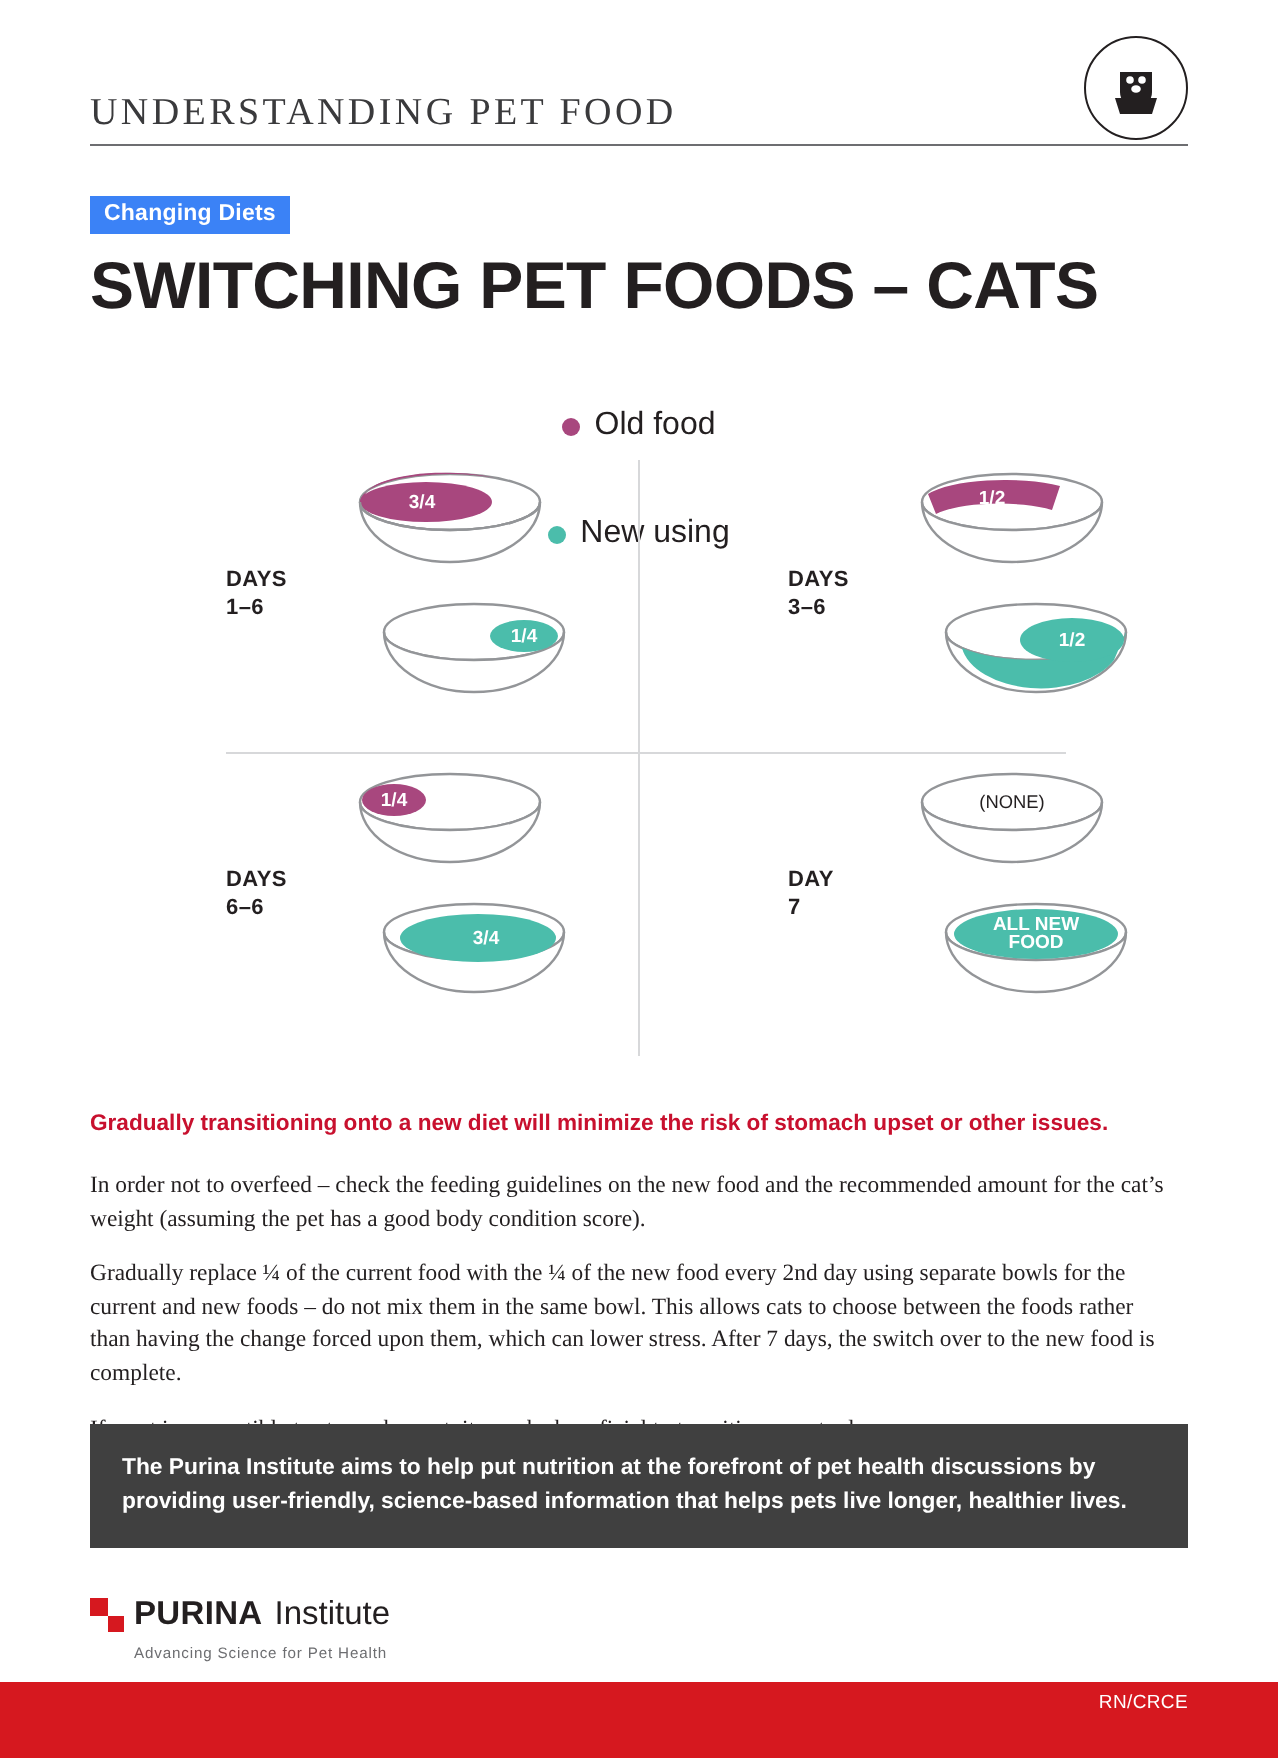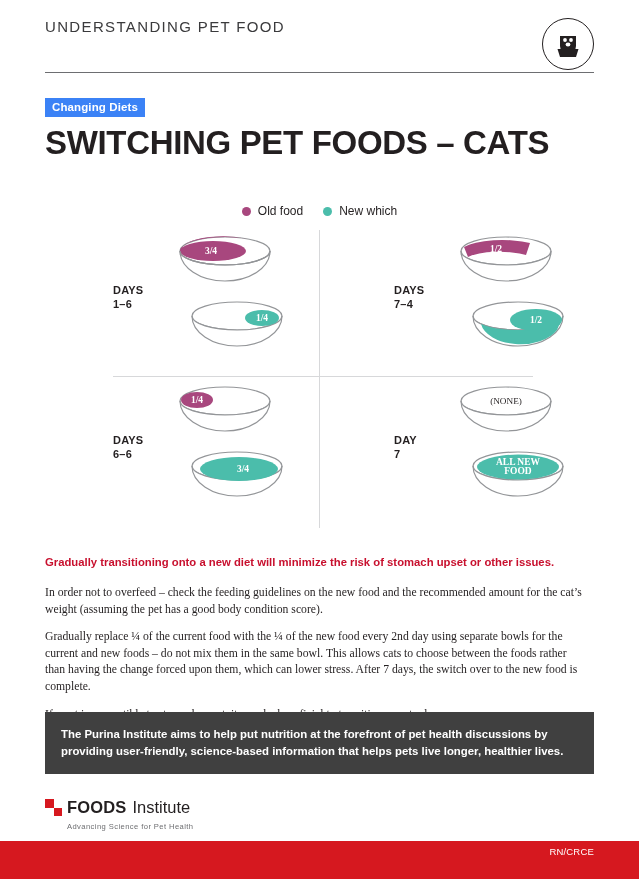--- a/index.html
+++ b/index.html
@@ -26,25 +26,26 @@
   .header {
     position: absolute;
     left: 45px;
     top: 18px;
     width: 549px;
     height: 48px;
   }
   .header-title {
     position: absolute;
     left: 0;
-    top: 0;
-    font-size: 15px;
+    top: 28px;
+    font-size: 19px;
     letter-spacing: 0.09em;
     color: #3a3a3c;
     font-weight: 400;
+    font-family: Liberation Serif, serif;
   }
   .header-logo {
     position: absolute;
     right: 0;
     top: 0;
     width: 52px;
     height: 52px;
     border: 1.6px solid #231f20;
     border-radius: 50%;
     box-sizing: border-box;
@@ -84,23 +85,24 @@
 
   
   .legend {
     position: absolute;
     left: 0;
     top: 204px;
     width: 639px;
     display: flex;
     justify-content: center;
     align-items: center;
-    gap: 20px;
-    font-size: 12px;
-    color: #231f20;
+    gap: 36px;
+    font-size: 16px;
+    color: #231f20;
+    flex-direction: column;
   }
   .legend-item {
     display: flex;
     align-items: center;
     gap: 7px;
   }
   .legend-dot {
     width: 9px;
     height: 9px;
     border-radius: 50%;
@@ -152,21 +154,20 @@
     line-height: 1.25;
     color: #231f20;
     letter-spacing: 0.02em;
   }
   .bowls {
     position: absolute;
     left: 120px;
     top: 0;
     width: 145px;
     height: 148px;
-    font-family: Liberation Serif, serif;
   }
 
   
   .lead {
     position: absolute;
     left: 45px;
     top: 554px;
     width: 540px;
     font-size: 11.3px;
     font-weight: 700;
@@ -301,21 +302,21 @@
 
   <div class="doc-title">SWITCHING PET FOODS – CATS</div>
 
   <div class="legend">
     <div class="legend-item">
       <span class="legend-dot" style="background:#a8477e"></span>
       <span>Old food</span>
     </div>
     <div class="legend-item">
       <span class="legend-dot" style="background:#4bbdab"></span>
-      <span>New which</span>
+      <span>New using</span>
     </div>
   </div>
 
   <div class="diagram">
     <div class="divider-v"></div>
     <div class="divider-h"></div>
 
     <div class="quad q1">
       <div class="day-label">
         <div>DAYS</div>
@@ -336,21 +337,21 @@
           <path d="M27 88 a45 14 0 0 0 90 0 a45 30 0 0 1 -90 0 z" fill="#ffffff" stroke="#939598" stroke-width="1.2"></path>
           <ellipse cx="97" cy="90" rx="17" ry="8" fill="#4bbdab"></ellipse>
           <text class="bowl-frac" x="97" y="93" text-anchor="middle">1/4</text>
         </svg>
       </div>
     </div>
 
     <div class="quad q2">
       <div class="day-label">
         <div>DAYS</div>
-        <div>7–4</div>
+        <div>3–6</div>
       </div>
       <div class="bowls">
         <svg width="145" height="148" viewBox="0 0 145 148" aria-hidden="true">
           <ellipse cx="60" cy="23" rx="45" ry="14" fill="#ffffff" stroke="#939598" stroke-width="1.2"></ellipse>
           <path d="M15 23 a45 14 0 0 0 90 0 a45 30 0 0 1 -90 0 z" fill="#ffffff" stroke="#939598" stroke-width="1.2"></path>
           <path d="M18 19 a42 12 0 0 1 66 -4 l-4 12 a36 10 0 0 0 -58 2 z" fill="#a8477e"></path>
           <text class="bowl-frac" x="50" y="24" text-anchor="middle">1/2</text>
           <ellipse cx="72" cy="88" rx="45" ry="14" fill="#ffffff" stroke="#939598" stroke-width="1.2"></ellipse>
           <path d="M27 88 a45 14 0 0 0 90 0 a45 30 0 0 1 -90 0 z" fill="#ffffff" stroke="#939598" stroke-width="1.2"></path>
           <path d="M117 88 a45 14 0 0 1 -82 8 a40 24 0 0 0 76 6 z" fill="#4bbdab"></path>
@@ -410,21 +411,21 @@
   <div class="callout">The Purina Institute aims to help put nutrition at the forefront of pet health discussions by providing user-friendly, science-based information that helps pets live longer, healthier lives.</div>
 
   <div class="footer-logo">
     <div class="purina-mark">
       <span class="checker">
           <i></i>
           <i></i>
           <i></i>
           <i></i>
         </span>
-      <span class="purina-word">FOODS</span>
+      <span class="purina-word">PURINA</span>
       <span class="institute-word">Institute</span>
     </div>
     <div class="tagline">Advancing Science for Pet Health</div>
   </div>
 
   <div class="footer-bar">
     <div class="footer-code">RN/CRCE</div>
   </div>
 
 </div>

